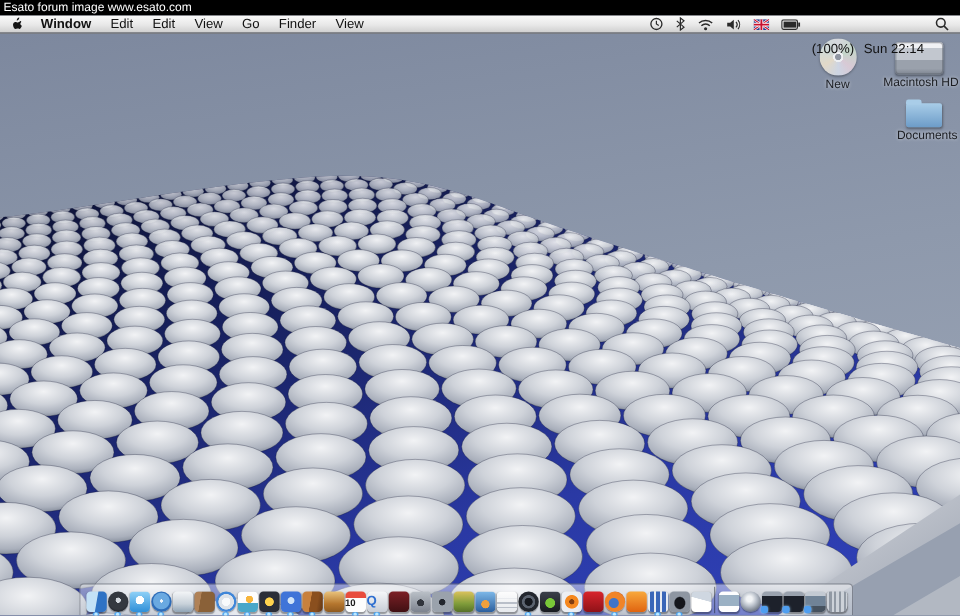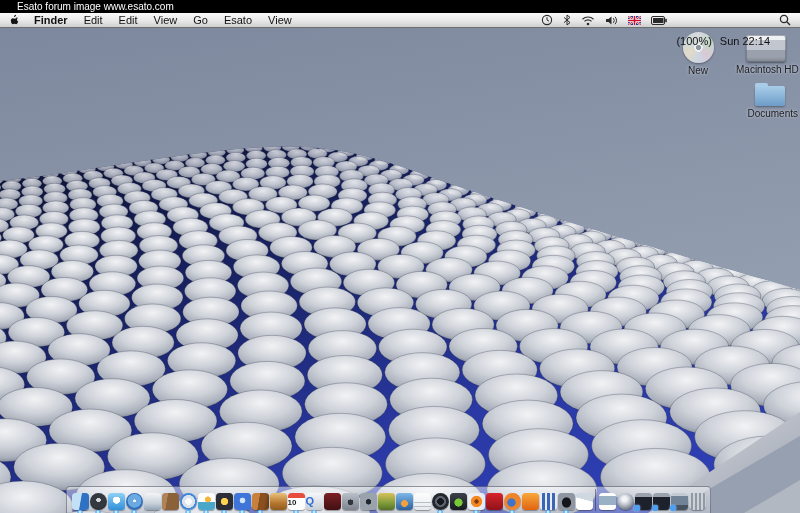--- a/index.html
+++ b/index.html
@@ -1,21 +1,21 @@
 <!DOCTYPE html>
 <html><head>
 <meta charset="utf-8">
 <style>
   html,body{margin:0;padding:0;}
   body{width:800px;height:513px;position:relative;overflow:hidden;
        font-family:"Liberation Sans",sans-serif;background:#8b96a9;}
 
   
   #titlebar{position:absolute;top:0;left:0;width:800px;height:13px;background:#000;
-            color:#fff;font-size:10px;line-height:13px;padding-left:17px;box-sizing:border-box;z-index:40;}
+            color:#fff;font-size:10px;line-height:13px;padding-left:3px;box-sizing:border-box;z-index:40;}
 
   
   #menubar{position:absolute;top:13px;left:0;width:800px;height:15px;z-index:40;
            background:linear-gradient(#fafafa,#e8e8e8 55%,#cfcfcf);border-bottom:1px solid #6f6f6f;
            display:flex;align-items:center;font-size:11px;color:#111;box-sizing:border-box;}
   .mi{padding:0 8px;white-space:nowrap;}
   .mi.bold{font-weight:bold;}
   #apple-menu{padding:0 7px 0 8px;display:flex;align-items:center;}
   #mb-spacer{flex:1;}
   .mx{padding:0 5px;display:flex;align-items:center;}
@@ -101,26 +101,26 @@
 <div id="titlebar">
   <span>Esato forum image www.esato.com</span>
 </div>
 
 <div id="menubar">
   <span id="apple-menu">
     <svg width="11" height="12" viewBox="0 0 12 12">
       <path fill="#151515" d="M7.1 1.1c.4-.5 1.1-.9 1.7-.9.1.7-.2 1.3-.6 1.8-.4.5-1.1.9-1.7.8-.1-.6.2-1.2.6-1.7zM9.2 4.1c-.9 0-1.6.5-2 .5s-1.1-.5-1.9-.5c-1.1.1-2.2.9-2.2 2.6 0 1.8 1.3 3.9 2.3 3.9.5 0 .9-.4 1.7-.4s1.1.4 1.7.4c1 0 2.2-2 2.3-3-.1 0-1.3-.5-1.3-1.8 0-1.1.9-1.6.9-1.6s-.6-1.1-1.5-1.1z"></path>
     </svg>
   </span>
-  <span class="mi bold">Finder</span>
+  <span class="mi bold">Window</span>
   <span class="mi">Edit</span>
   <span class="mi">Edit</span>
   <span class="mi">View</span>
   <span class="mi">Go</span>
-  <span class="mi">Esato</span>
+  <span class="mi">Finder</span>
   <span class="mi">View</span>
   <span id="mb-spacer"></span>
 
   <span class="mx">
     <svg width="12" height="12" viewBox="0 0 12 12">
         <circle cx="6" cy="6" r="4.6" fill="none" stroke="#2a2a2a" stroke-width="1.1"></circle>
         <path d="M6 3.2V6l2 1.2" fill="none" stroke="#2a2a2a" stroke-width="1"></path>
       </svg>
   </span>
   <span class="mx">

